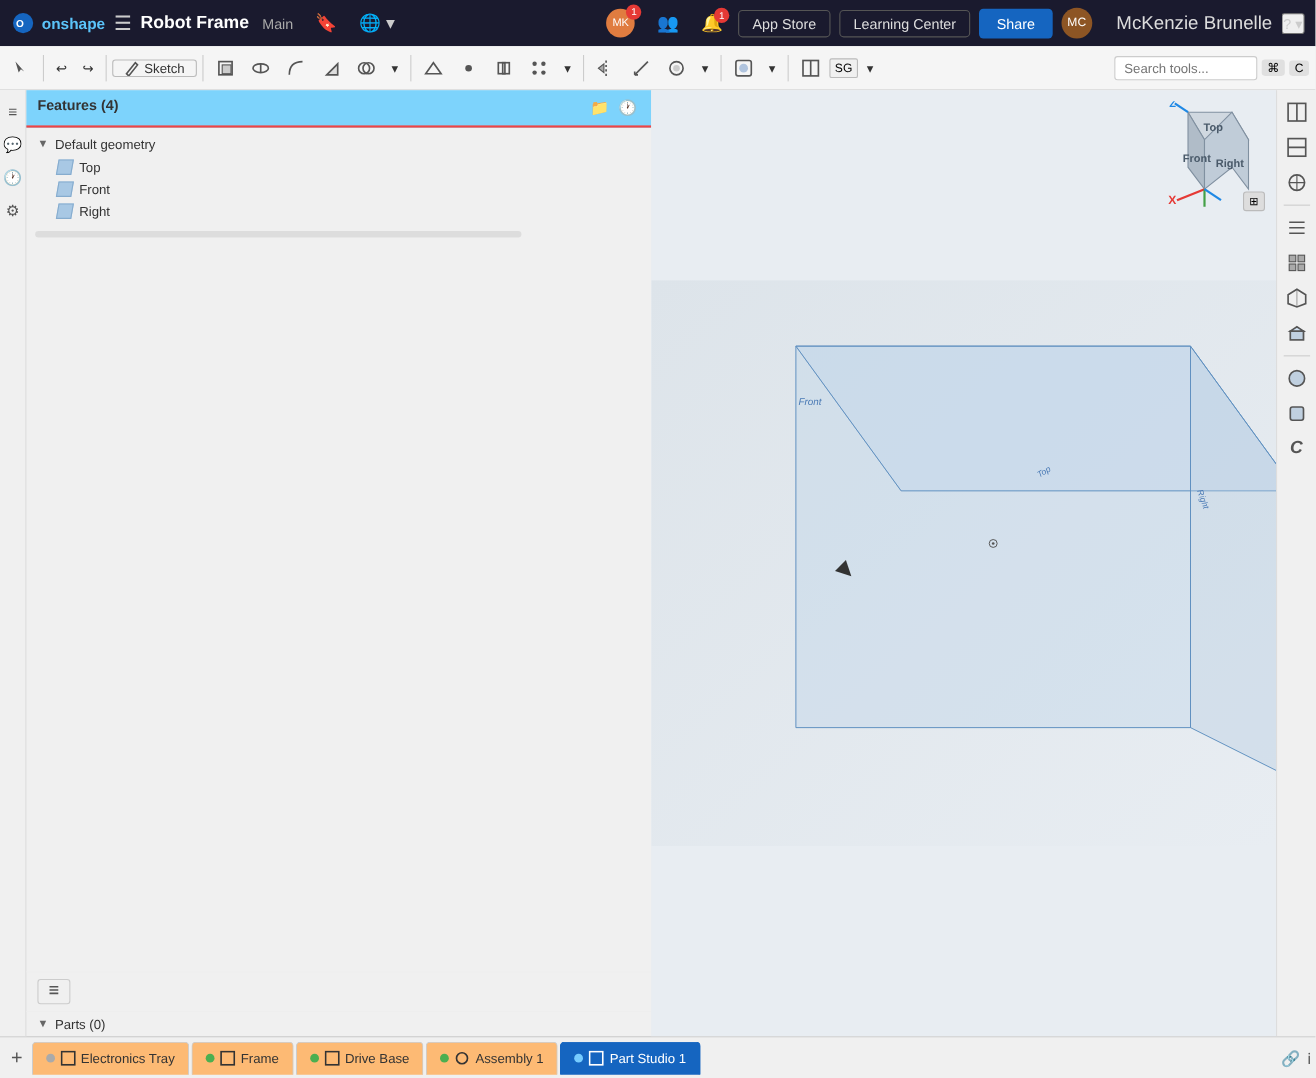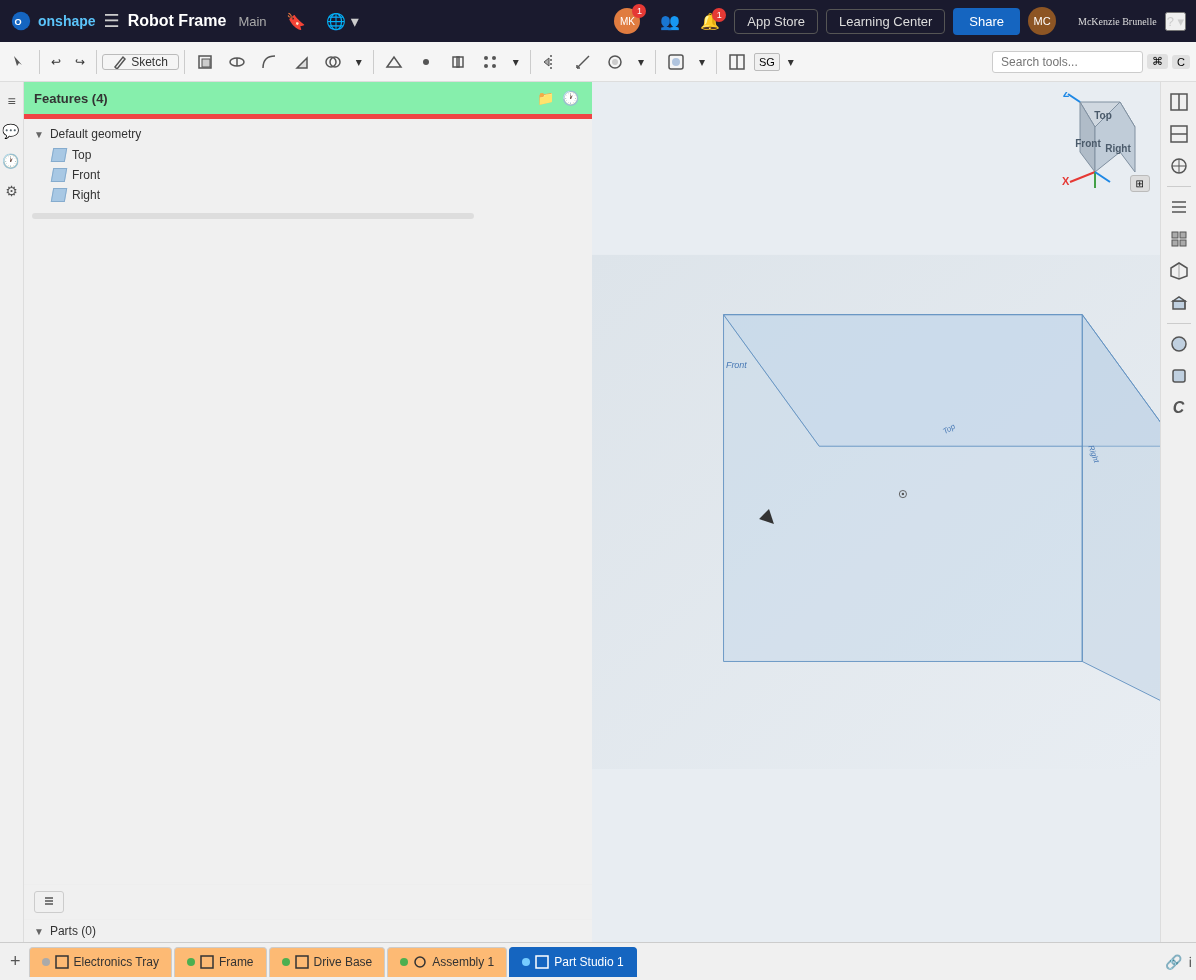--- a/index.html
+++ b/index.html
@@ -30,21 +30,21 @@
     #topbar .app-store-btn, #topbar .learning-btn {
       background: none; border: 1px solid #555; color: #ddd;
       padding: 4px 12px; border-radius: 4px; cursor: pointer; font-size: 13px;
     }
     #topbar .share-btn {
       background: #1565c0; border: none; color: white;
       padding: 6px 16px; border-radius: 4px; cursor: pointer; font-size: 13px; font-weight: 500;
     }
     #topbar .user-section { display: flex; align-items: center; gap: 22px; cursor: pointer; }
     #topbar .avatar { width: 28px; height: 28px; border-radius: 50%; background: #555; overflow: hidden; display: flex; align-items: center; justify-content: center; font-size: 11px; color: white; }
-    #topbar .user-name { color: #ddd; font-size: 10px; font-family: Liberation Serif, serif; }
+    #topbar .user-name { color: #ddd; font-size: 17px; }
     #topbar .help-btn { color: #ccc; cursor: pointer; font-size: 13px; display: flex; align-items: center; gap: 2px; }
 
     
     #toolbar {
       display: flex; align-items: center;
       background: #f5f5f5; border-bottom: 1px solid #ddd;
       height: 40px; padding: 0 6px; gap: 2px;
     }
     .toolbar-btn {
       background: none; border: none; cursor: pointer; padding: 4px 6px;
@@ -54,37 +54,37 @@
     .toolbar-separator { width: 1px; height: 24px; background: #ccc; margin: 0 3px; }
     .toolbar-sketch-btn {
       background: none; border: 1px solid #bbb; color: #333;
       padding: 0 10px; border-radius: 3px; cursor: pointer; font-size: 12px;
       display: flex; align-items: center; gap: 4px;
     }
     .search-tools {
       margin-left: auto; display: flex; align-items: center; gap: 4px;
     }
     .search-tools input {
-      border: 1px solid #ccc; border-radius: 3px; padding: 3px 8px; font-size: 12px; width: 151px;
+      border: 1px solid #ccc; border-radius: 3px; padding: 3px 8px; font-size: 12px; width: 130px;
     }
     .search-tools .shortcut { background: #e0e0e0; border-radius: 3px; padding: 1px 5px; font-size: 11px; }
 
     
     #main { display: flex; height: calc(980px - 42px - 40px - 38px); }
     #left-panel-icons {
       width: 24px; background: #f0f0f0; border-right: 1px solid #ddd;
       display: flex; flex-direction: column; align-items: center; padding-top: 8px; gap: 8px;
     }
     .panel-icon { cursor: pointer; color: #555; font-size: 14px; padding: 3px; }
 
     #left-content { flex: 1; display: flex; flex-direction: column; }
 
     .features-header {
-      display: flex; align-items: center; justify-content: space-between;
-      padding: 6px 10px; border-bottom: 5px solid #ef4444; background: #86efac;
+      display: flex; align-items: flex-start; justify-content: space-between;
+      padding: 6px 10px; border-bottom: 2px solid #ef4444; background: #7dd3fc;
     }
     .features-title { font-weight: 600; font-size: 13px; color: #333; }
     .features-actions { display: flex; gap: 4px; }
     .feat-action-btn { background: none; border: none; cursor: pointer; color: #555; font-size: 14px; padding: 2px; }
 
     .filter-wrap { padding: 6px 8px; border-bottom: 1px solid #eee; }
     .filter-input {
       width: 100%; border: 1px solid #ccc; border-radius: 3px;
       padding: 4px 8px; font-size: 12px; color: #888;
     }

